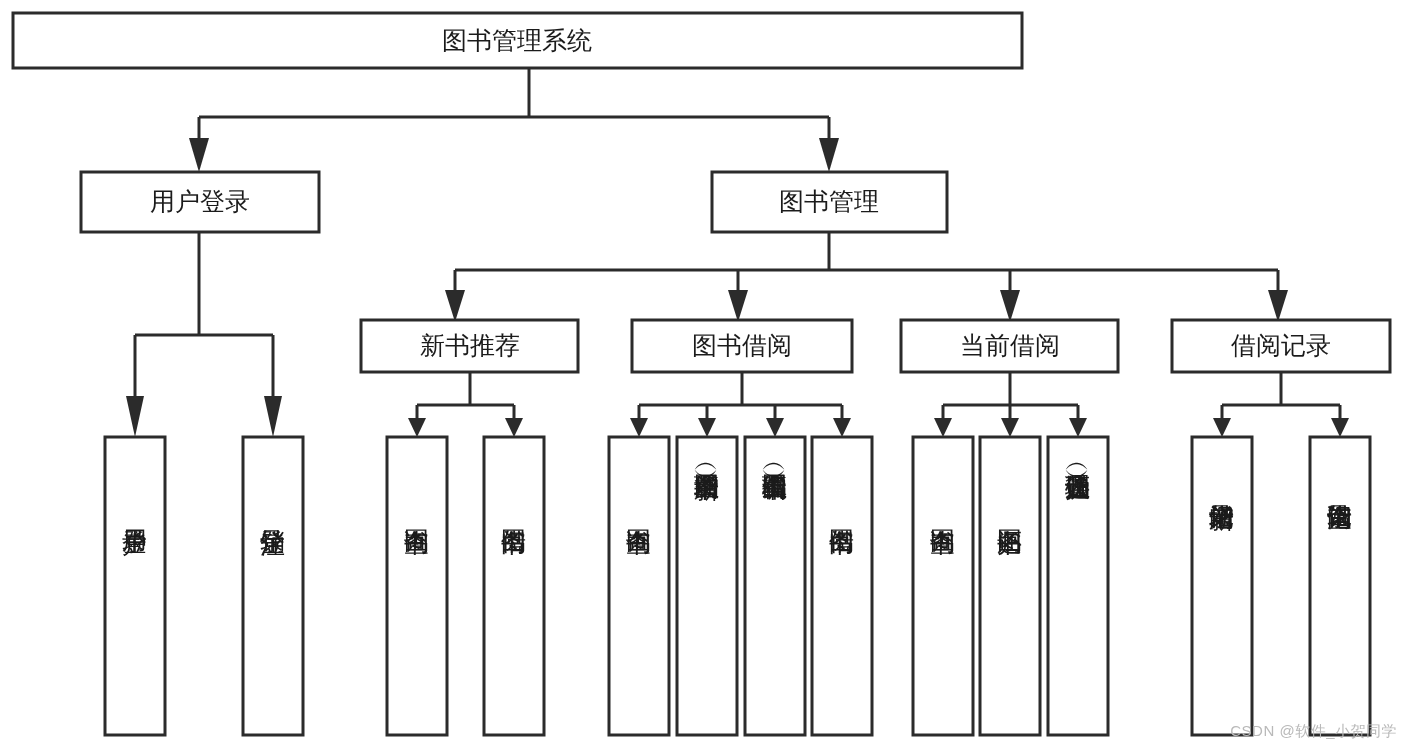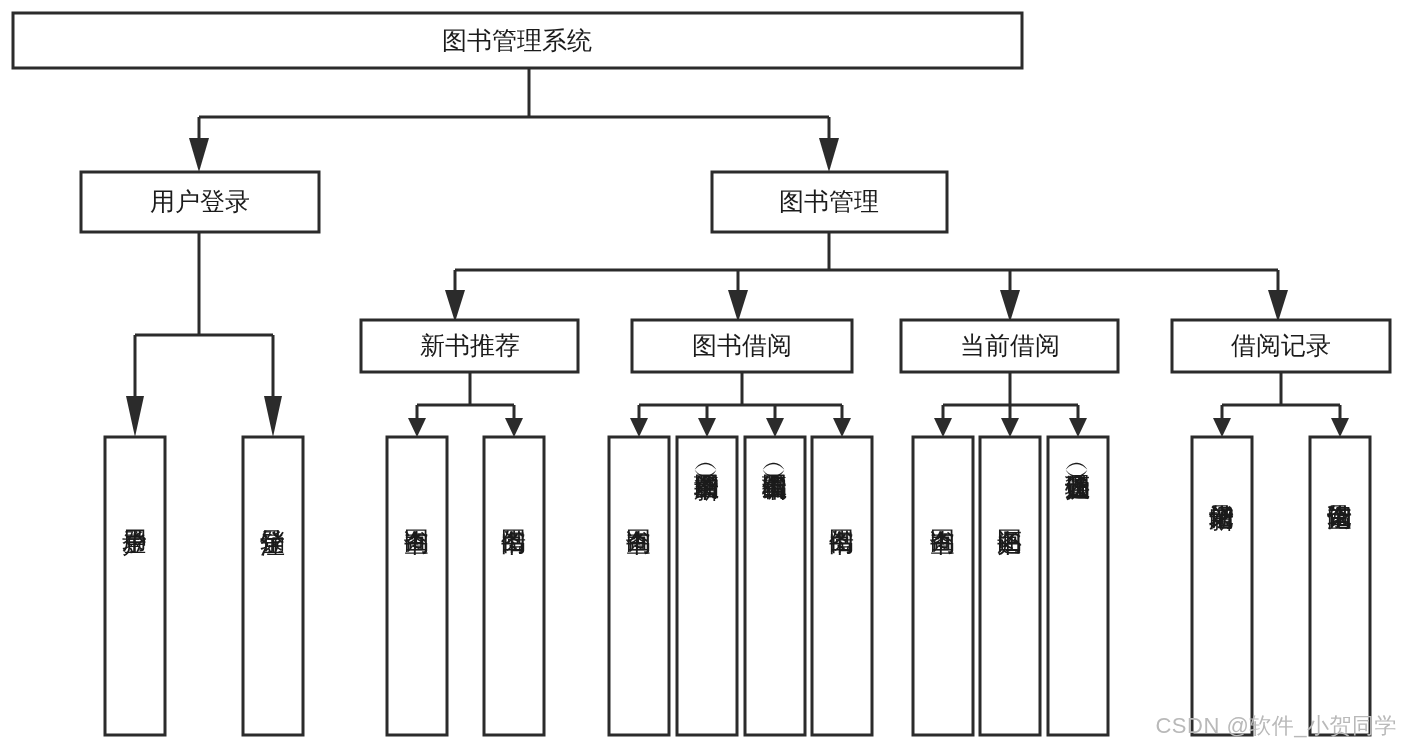--- a/index.html
+++ b/index.html
@@ -52,21 +52,21 @@
     font-family: "Liberation Sans", "DejaVu Sans", sans-serif;
     font-size: 25px;
     fill: #1b1b1b;
     text-anchor: middle;
   }
   .watermark-text {
     position: absolute;
     right: 8px;
     bottom: 6px;
     font-family: "Liberation Sans", "DejaVu Sans", sans-serif;
-    font-size: 22px;
+    font-size: 15px;
     color: #b9b9b9;
     white-space: nowrap;
     letter-spacing: 0.5px;
   }
 </style>
 </head>
 <body>
 
 <div id="diagram-root">
 

